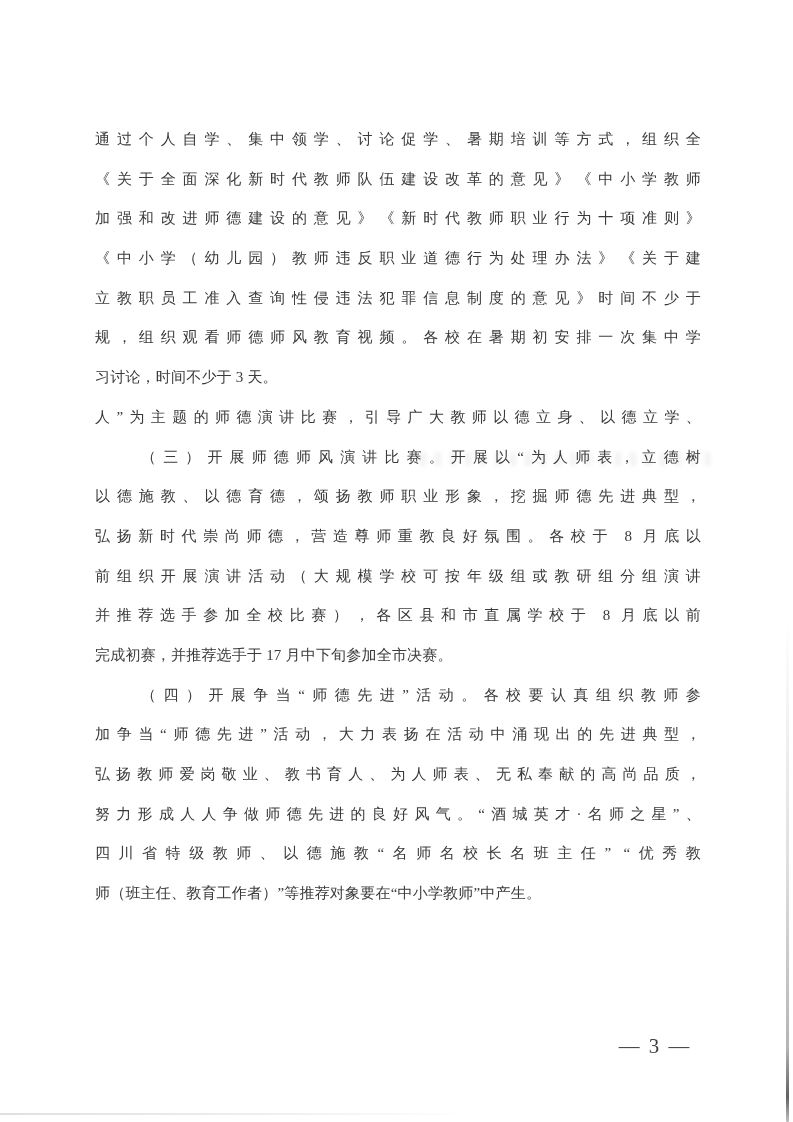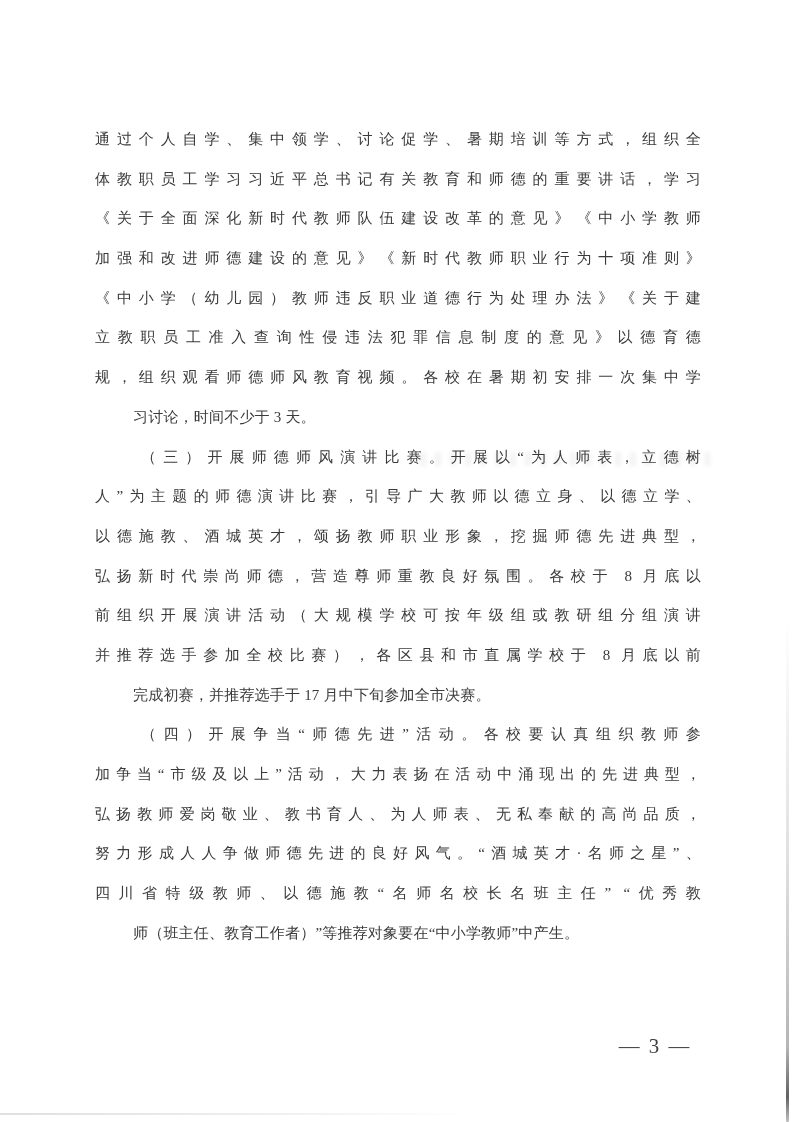--- a/index.html
+++ b/index.html
@@ -30,21 +30,20 @@
     text-align-last: justify;
     text-justify: inter-character;
     letter-spacing: 0.2px;
     overflow: hidden;
   }
   .line.indent {
     padding-left: 46px;
   }
   .line.para-end {
     text-align-last: left;
-    margin-left: 38px;
   }
   .page-number {
     position: absolute;
     left: 610px;
     top: 1031px;
     width: 90px;
     text-align: center;
     font-size: 20.8px;
     line-height: 30px;
     letter-spacing: 2px;
@@ -86,36 +85,35 @@
     background: repeating-linear-gradient(90deg, #555 0 6px, transparent 6px 15px);
     filter: blur(2px);
   }
 </style>
 </head>
 <body>
 
 <div class="page">
   <div class="text-block">
       <div class="line">通过个人自学、集中领学、讨论促学、暑期培训等方式，组织全</div>
-      <div class="line">体教职员工学习习近平总书记有关教育和师德的重要讲话，学习</div>
       <div class="line">《关于全面深化新时代教师队伍建设改革的意见》《中小学教师</div>
       <div class="line">加强和改进师德建设的意见》《新时代教师职业行为十项准则》</div>
       <div class="line">《中小学（幼儿园）教师违反职业道德行为处理办法》《关于建</div>
-      <div class="line">立教职员工准入查询性侵违法犯罪信息制度的意见》以德育德</div>
+      <div class="line">立教职员工准入查询性侵违法犯罪信息制度的意见》时间不少于</div>
       <div class="line">规，组织观看师德师风教育视频。各校在暑期初安排一次集中学</div>
       <div class="line para-end">习讨论，时间不少于 3 天。</div>
+      <div class="line">人”为主题的师德演讲比赛，引导广大教师以德立身、以德立学、</div>
       <div class="line indent">（三）开展师德师风演讲比赛。开展以“为人师表，立德树</div>
-      <div class="line">人”为主题的师德演讲比赛，引导广大教师以德立身、以德立学、</div>
-      <div class="line">以德施教、酒城英才，颂扬教师职业形象，挖掘师德先进典型，</div>
+      <div class="line">以德施教、以德育德，颂扬教师职业形象，挖掘师德先进典型，</div>
       <div class="line">弘扬新时代崇尚师德，营造尊师重教良好氛围。各校于 8 月底以</div>
       <div class="line">前组织开展演讲活动（大规模学校可按年级组或教研组分组演讲</div>
       <div class="line">并推荐选手参加全校比赛），各区县和市直属学校于 8 月底以前</div>
       <div class="line para-end">完成初赛，并推荐选手于 17 月中下旬参加全市决赛。</div>
       <div class="line indent">（四）开展争当“师德先进”活动。各校要认真组织教师参</div>
-      <div class="line">加争当“市级及以上”活动，大力表扬在活动中涌现出的先进典型，</div>
+      <div class="line">加争当“师德先进”活动，大力表扬在活动中涌现出的先进典型，</div>
       <div class="line">弘扬教师爱岗敬业、教书育人、为人师表、无私奉献的高尚品质，</div>
       <div class="line">努力形成人人争做师德先进的良好风气。“酒城英才·名师之星”、</div>
       <div class="line">四川省特级教师、以德施教“名师名校长名班主任” “优秀教</div>
       <div class="line para-end">师（班主任、教育工作者）”等推荐对象要在“中小学教师”中产生。</div>
     </div>
 
   <div class="page-number">— 3 —</div>
 
   <div class="scan-bleed-smudge"></div>
   <div class="scan-edge-right"></div>

